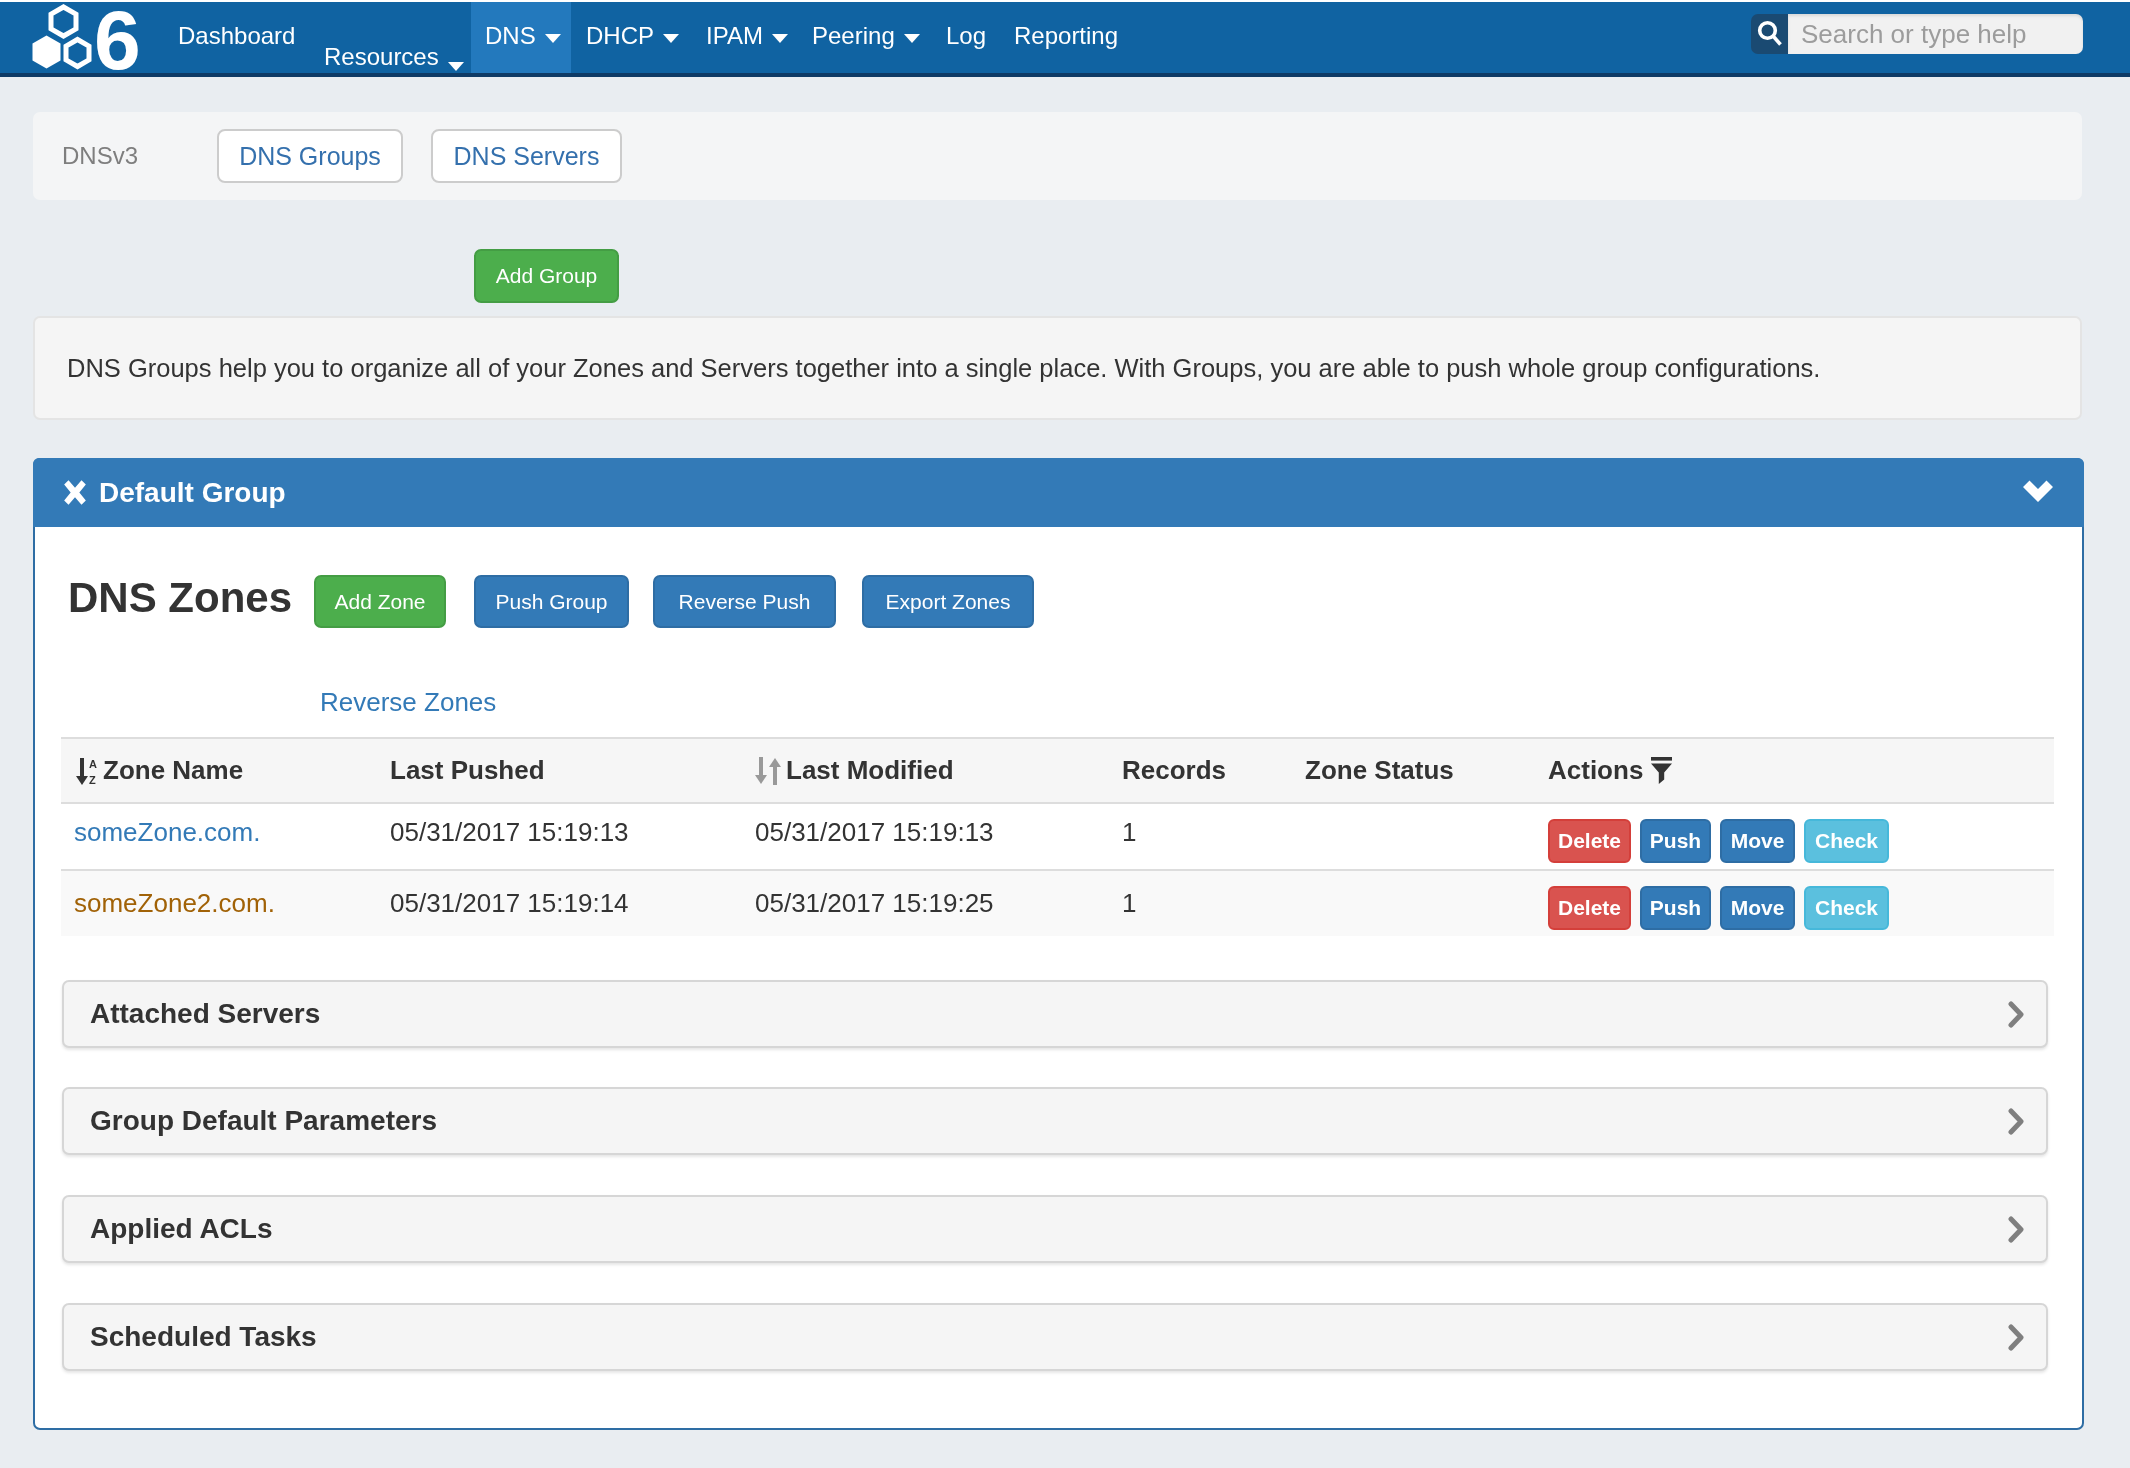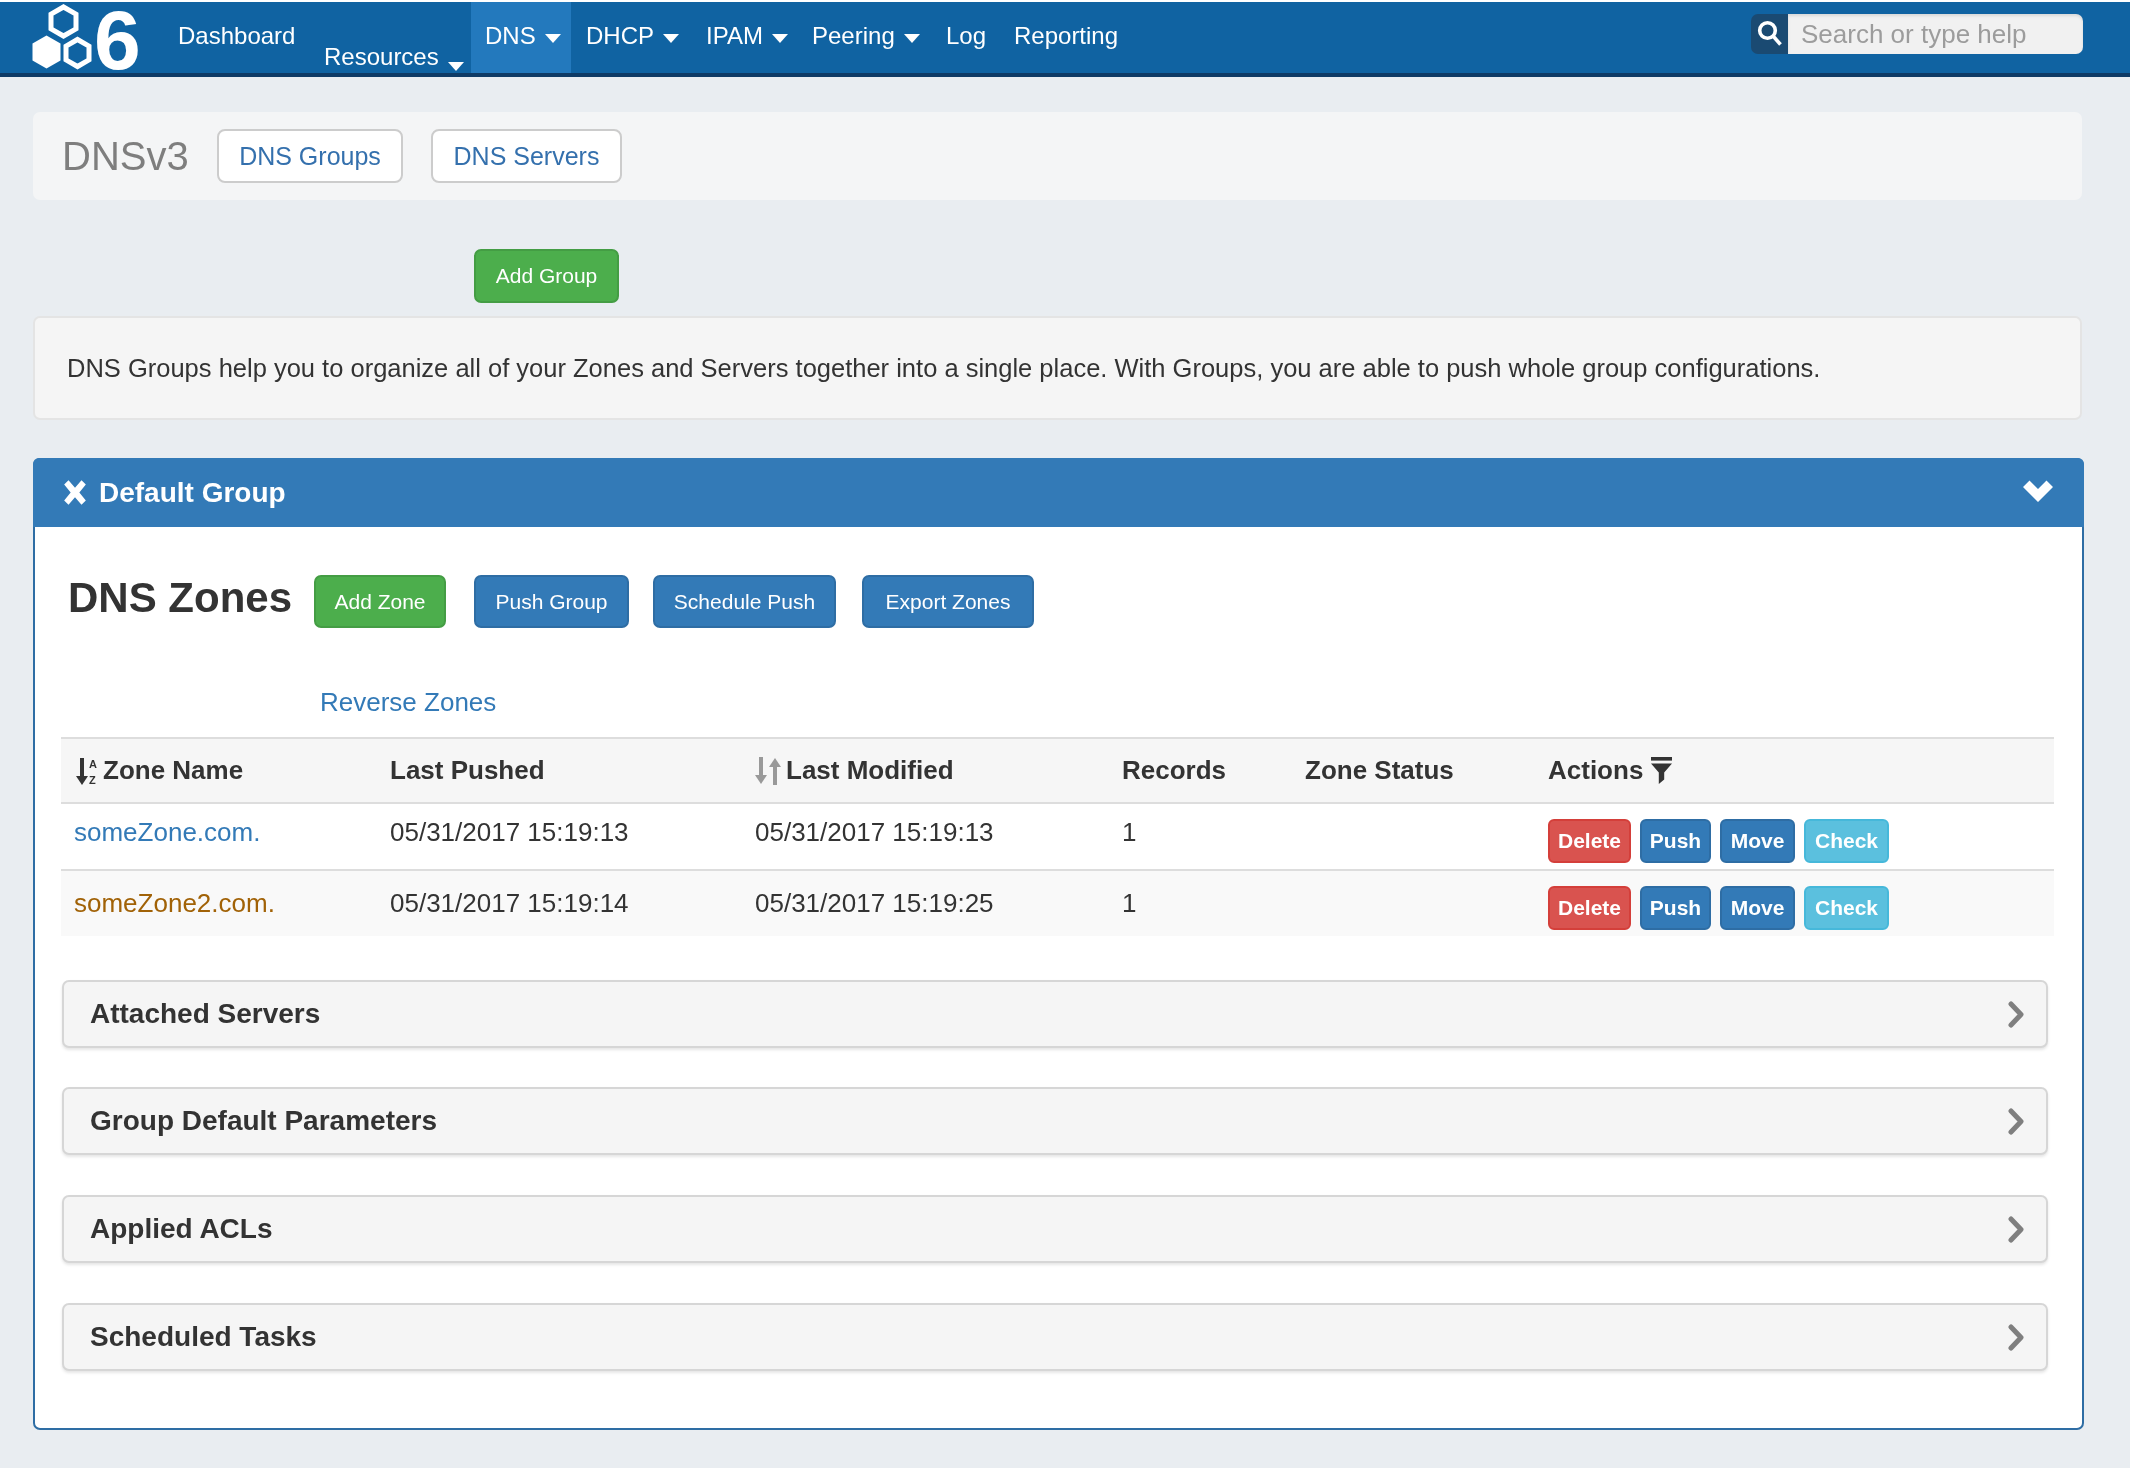--- a/index.html
+++ b/index.html
@@ -15,21 +15,21 @@
 .caret { display:inline-block; width:0; height:0; border-left:8px solid transparent; border-right:8px solid transparent; border-top:9px solid #ffffff; margin-left:9px; margin-top:4px; }
 #navactive { position:absolute; left:471px; top:2px; width:100px; height:71px; background:#2379bd; }
 
 
 #searchgrp { position:absolute; left:1751px; top:14px; width:332px; height:40px; }
 #searchaddon { position:absolute; left:0; top:0; width:37px; height:40px; background:#1a4a72; border-radius:7px 0 0 7px; }
 #searchinput { position:absolute; left:37px; top:0; width:295px; height:40px; background:#f1f1f1; border-radius:0 7px 7px 0; color:#9c9c9c; font-size:26px; line-height:40px; padding-left:13px; box-shadow:inset 0 2px 3px rgba(0,0,0,0.10); }
 
 
 #dnsv3bar { position:absolute; left:33px; top:112px; width:2049px; height:88px; background:#f4f5f6; border-radius:7px; }
-#dnsv3label { position:absolute; left:29px; top:0; height:88px; line-height:88px; font-size:40px; color:#7e7e7e; }
+#dnsv3label { position:absolute; left:29px; top:0; height:88px; line-height:88px; font-size:24px; color:#7e7e7e; }
 .whitebtn { position:absolute; top:17px; height:54px; background:#ffffff; border:2px solid #cccccc; border-radius:8px; color:#3470ad; font-size:25px; display:flex; align-items:center; justify-content:center; }
 #btn-dnsgroups { left:184px; width:186px; }
 #btn-dnsservers { left:398px; width:191px; }
 
 
 #h1 { position:absolute; left:43px; top:246px; font-size:52px; font-weight:bold; color:#2f2f2f; line-height:60px; }
 .btn { display:flex; align-items:center; justify-content:center; color:#ffffff; font-weight:normal; border-radius:7px; }
 #addgroup { position:absolute; left:474px; top:249px; width:145px; height:54px; background:#4cae4c; border:2px solid #449d44; font-size:21px; }
 
 
@@ -123,21 +123,21 @@
     <path fill="#ffffff" d="M2 6 L6 2 L12 9 L18 2 L22 6 L16 13.5 L22 21 L18 25 L12 18 L6 25 L2 21 L8 13.5 Z"></path>
   </svg>
   <div id="phtitle">Default Group</div>
   <svg style="position:absolute;left:2022px;top:474px;" width="32" height="30" viewBox="0 0 32 30">
     <path fill="#ffffff" d="M16 28 L1 13 L7.5 6.5 L16 15 L24.5 6.5 L31 13 Z"></path>
   </svg>
 
   <div id="h2">DNS Zones</div>
   <div class="btn" id="addzone">Add Zone</div>
   <div class="btn bluebtn" id="pushgroup">Push Group</div>
-  <div class="btn bluebtn" id="schedpush">Schedule Push</div>
+  <div class="btn bluebtn" id="schedpush">Reverse Push</div>
   <div class="btn bluebtn" id="exportzones">Export Zones</div>
 
   <div id="tabreverse">Reverse Zones</div>
 
   <div id="thead"></div>
 
   <svg style="position:absolute;left:76px;top:758px;" width="24" height="28" viewBox="0 0 24 28">
     <g fill="#333333">
       <rect x="4" y="0" width="4" height="20"></rect>
       <polygon points="0,18 12,18 6,27"></polygon>

